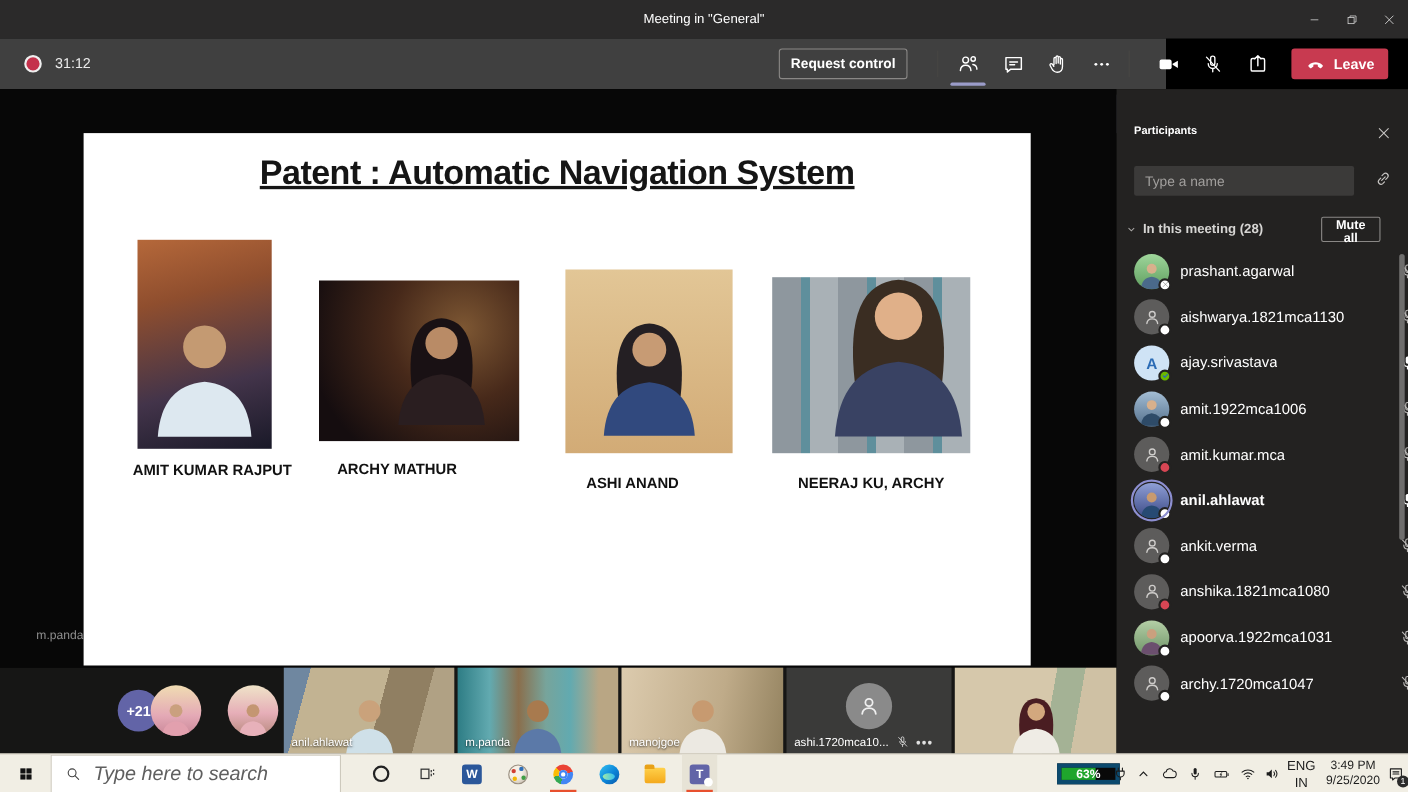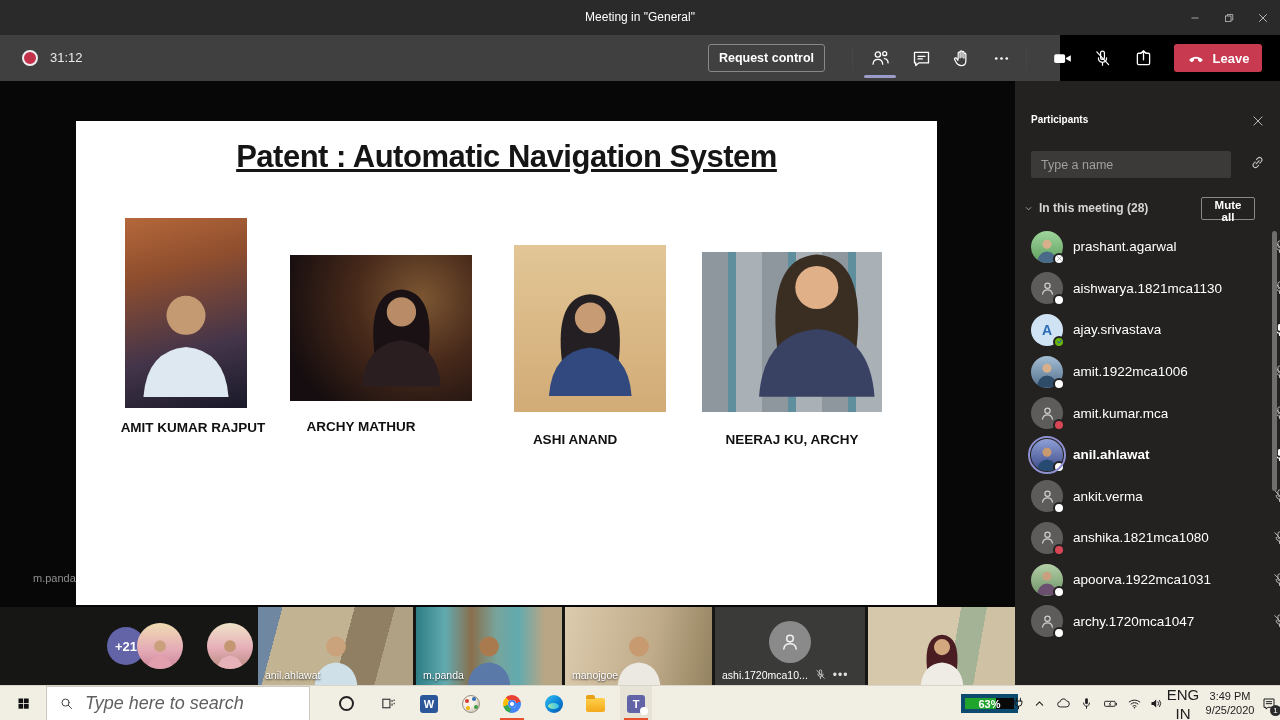--- a/index.html
+++ b/index.html
@@ -188,21 +188,21 @@
   .battw{position:absolute;left:961px;top:8px;width:57px;height:19px;background:#090909;
          border:4px solid #0c4a6e;display:flex;align-items:center;}
   .battfill{position:absolute;left:0;top:0;bottom:0;width:63%;background:#1fa52c;}
   .battw span{position:relative;width:100%;text-align:center;color:#fff;font-size:11px;font-weight:700;}
   .tray{position:absolute;top:0;height:35px;display:flex;align-items:center;justify-content:center;color:#1d1d1d;}
   .tray svg{width:15px;height:15px;}
   .tr-plug{left:1009px;width:18px;} .tr-chev{left:1030px;width:18px;} .tr-cloud{left:1053px;width:20px;}
   .tr-mic{left:1077px;width:18px;} .tr-batt{left:1099px;width:22px;} .tr-wifi{left:1124px;width:20px;}
   .tr-spk{left:1146px;width:20px;}
   .lang{position:absolute;left:1166px;top:0;width:34px;height:35px;display:flex;flex-direction:column;
-        align-items:center;font-size:15px;color:#1d1d1d;line-height:1.25;}
+        align-items:center;justify-content:center;font-size:12px;color:#1d1d1d;line-height:1.25;}
   .clock{position:absolute;left:1200px;top:0;width:60px;height:35px;display:flex;flex-direction:column;
          align-items:center;justify-content:center;font-size:11px;color:#1d1d1d;line-height:1.25;}
   .action{position:absolute;left:1258px;top:0;width:22px;height:35px;display:flex;align-items:center;
           justify-content:center;color:#1d1d1d;position:absolute;}
   .action svg{width:16px;height:16px;}
   .abadge{position:absolute;right:-1px;bottom:5px;width:11px;height:11px;border-radius:50%;background:#2b2b2b;
           color:#fff;font-size:8px;display:flex;align-items:center;justify-content:center;}
 </style>
 </head>
 <body>

